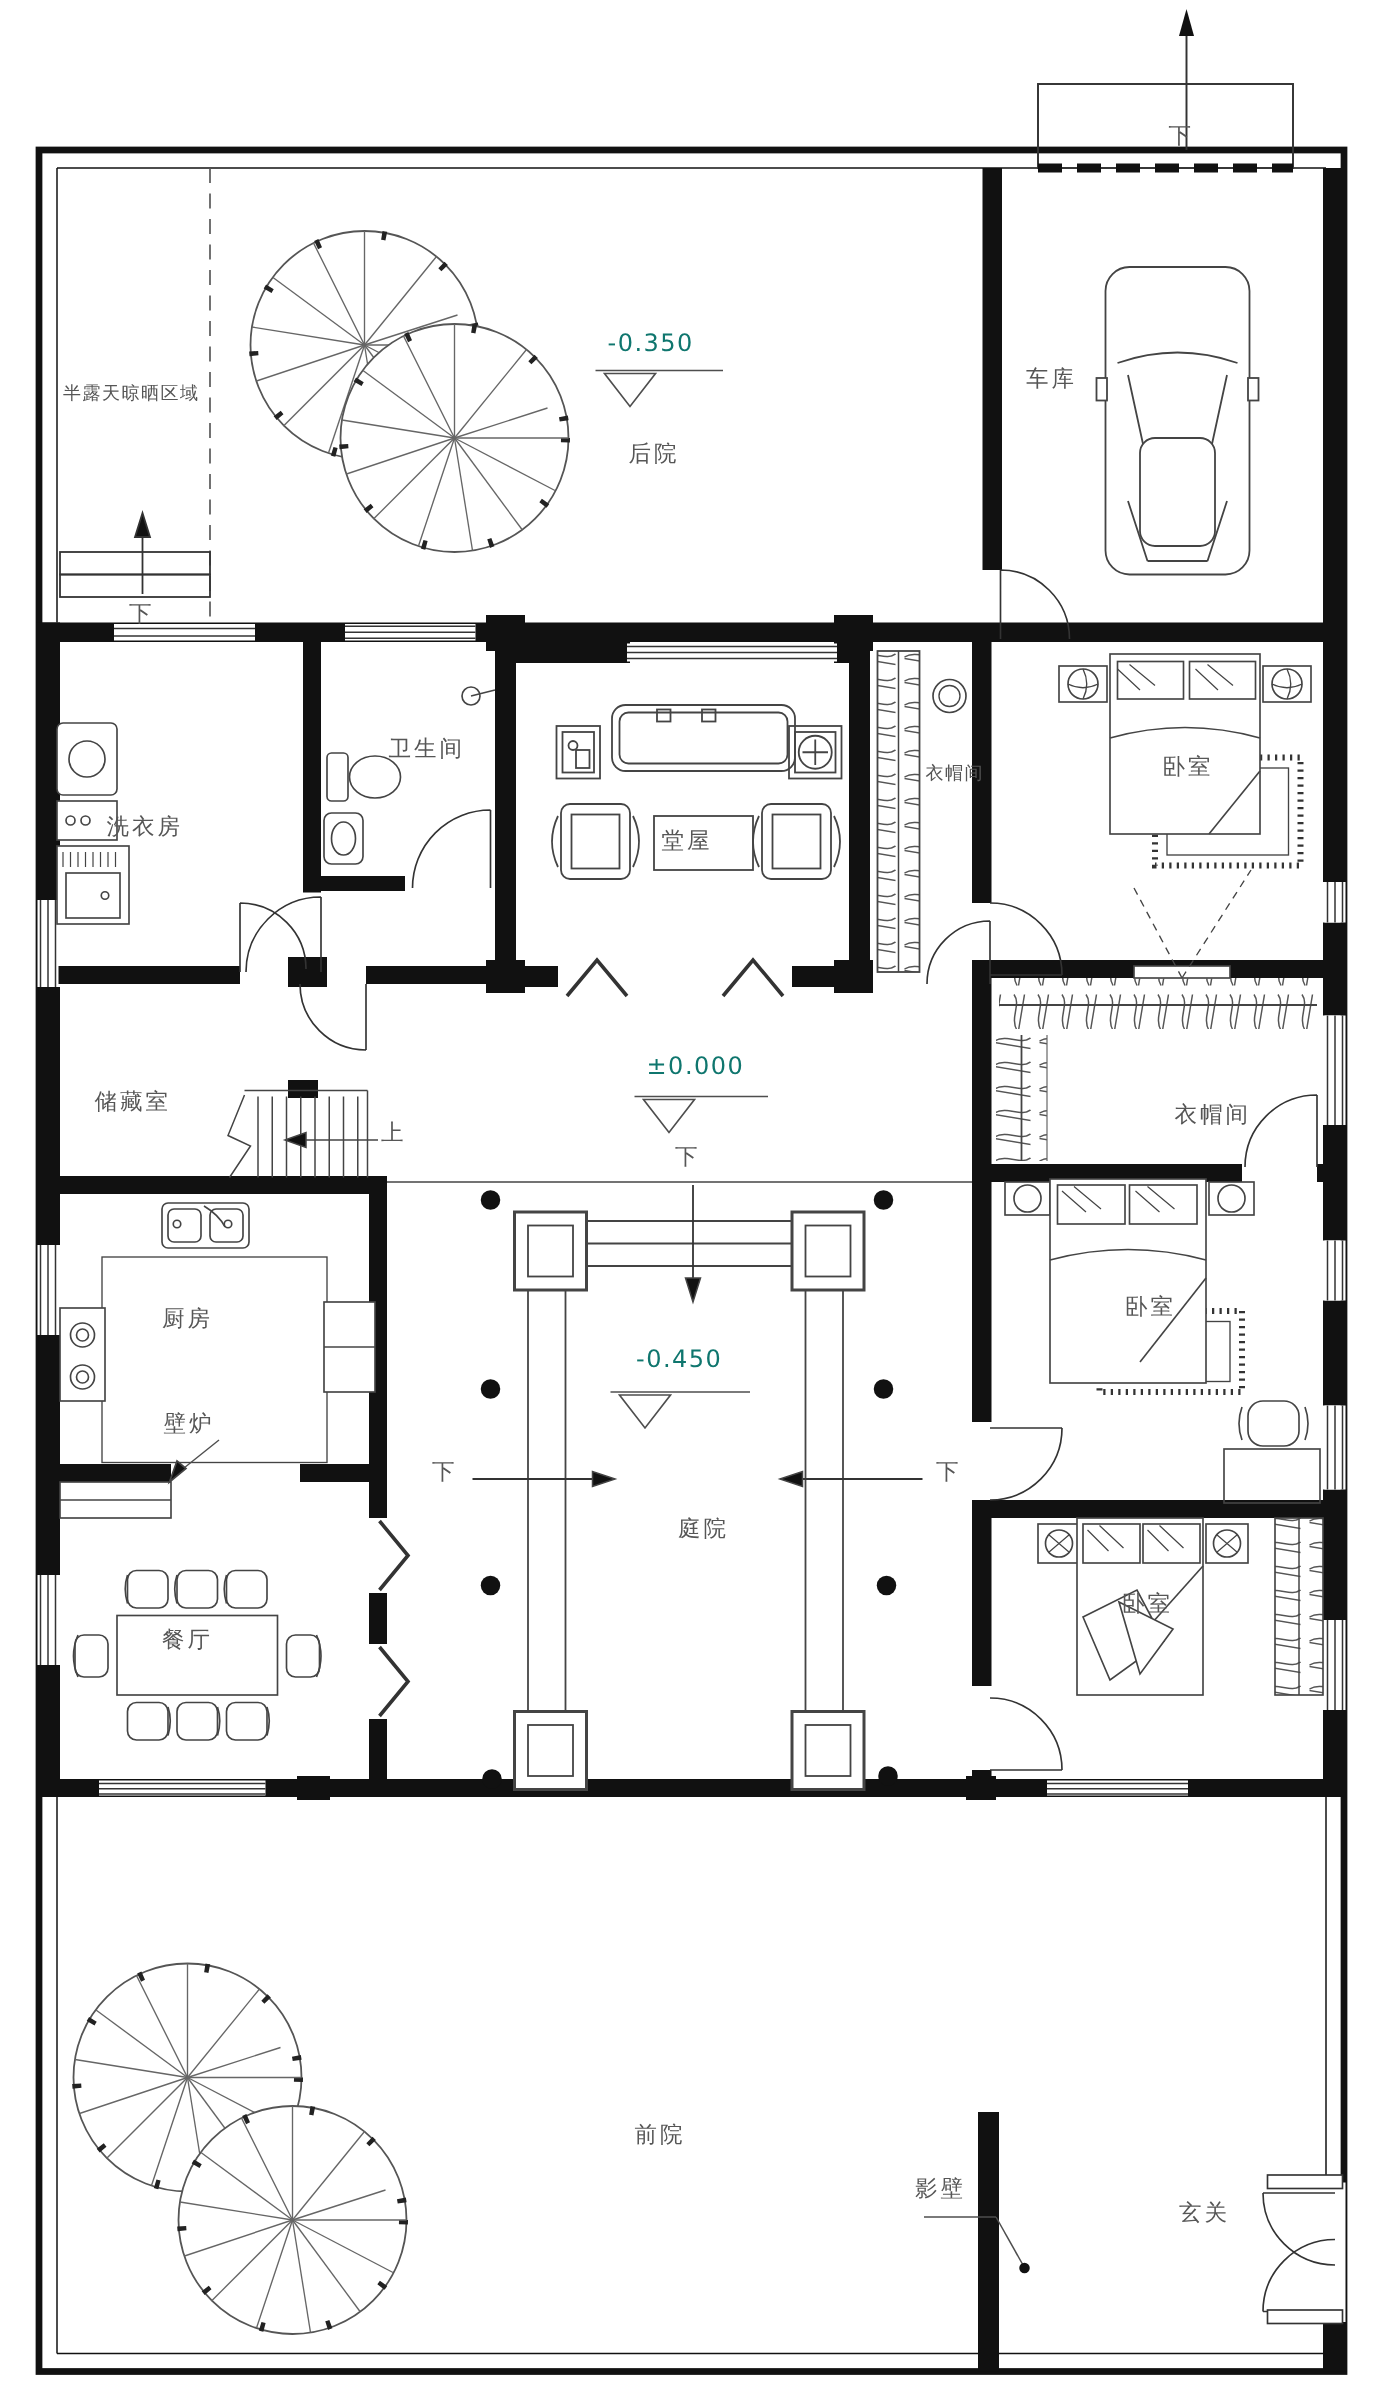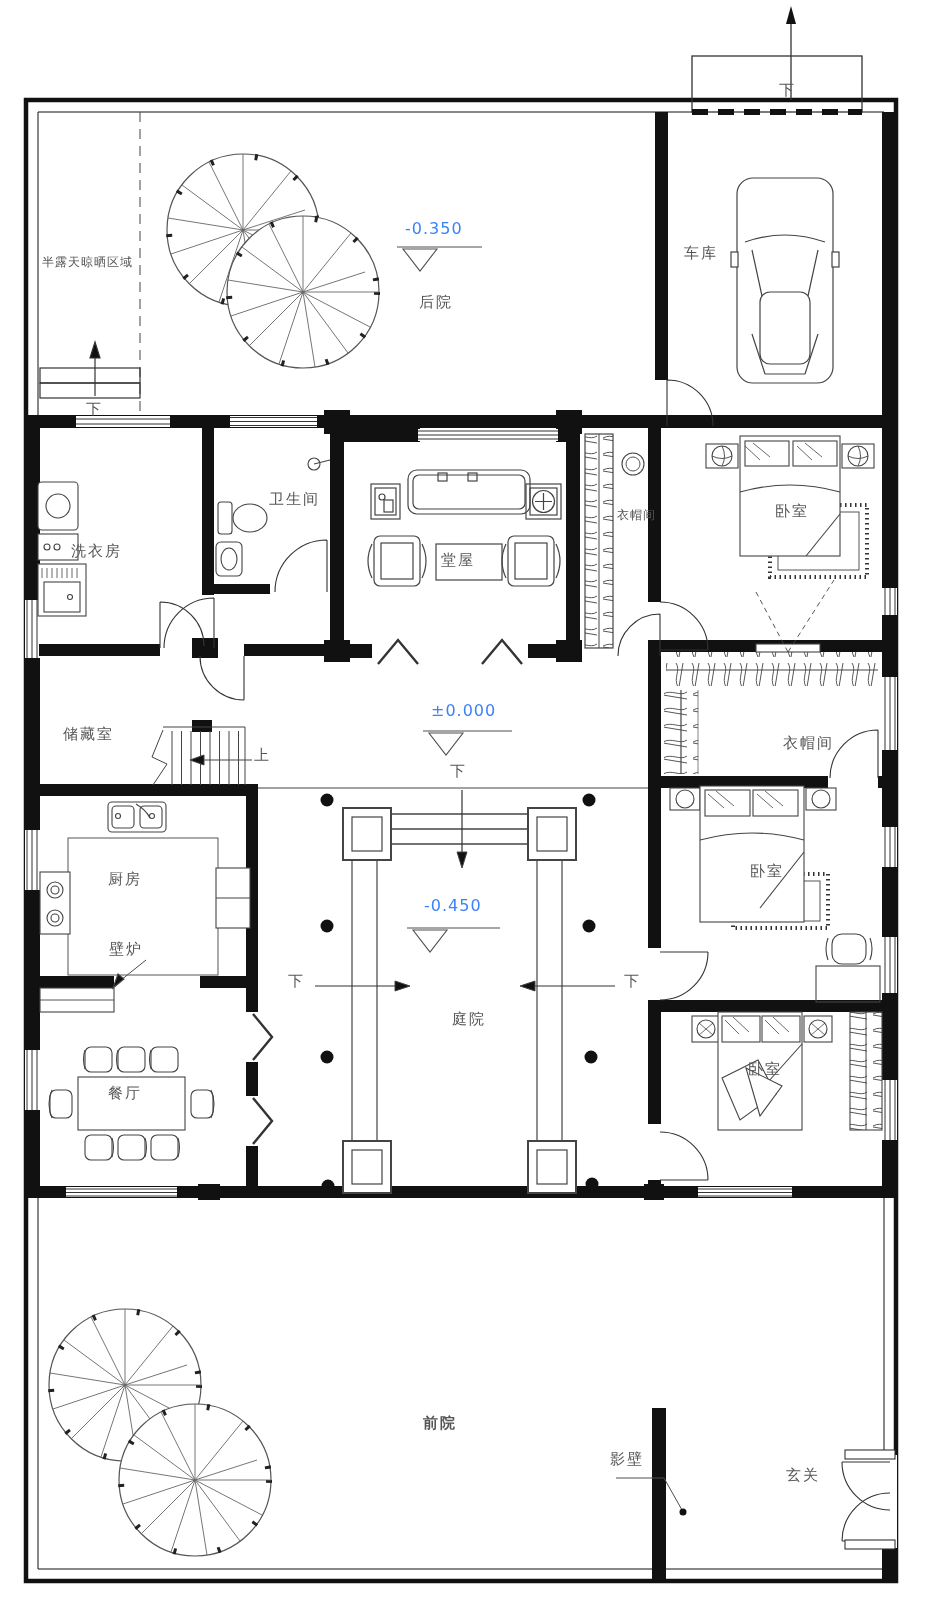--- a/index.html
+++ b/index.html
@@ -2,21 +2,21 @@
 <html><head>
 <meta charset="utf-8">
 <style>
   html,body{margin:0;padding:0;background:#fff;}
   .plan{position:relative;width:927px;height:1600px;background:#fff;overflow:hidden;
         font-family:"DejaVu Sans","Liberation Sans",sans-serif;}
   .plan svg{position:absolute;left:0;top:0;}
   .lbl{position:absolute;color:#565656;font-size:15px;letter-spacing:2px;white-space:nowrap;
        line-height:1;user-select:none;}
   .lbl.sm{font-size:12px;letter-spacing:1px;}
-  .lbl.el{font-size:16px;letter-spacing:1px;color:#3b82f6;}
+  .lbl.el{font-size:16px;letter-spacing:1px;color:#0f766e;}
   .lbl.mk{font-size:15px;letter-spacing:0;}
 </style>
 </head>
 <body>
 
 <div class="plan">
 
 <svg width="927" height="1600" viewBox="0 0 927 1600">
   <defs>
     <g id="tree">
@@ -482,35 +482,35 @@
   </g>
 </svg>
 
 <div class="lbl sm" style="left:42px;top:256px;">半露天晾晒区域</div>
 <div class="lbl" style="left:419px;top:283px;margin-top:12px;">后院</div>
 <div class="lbl el" style="left:405px;top:221px;">-0.350</div>
 <div class="lbl" style="left:684px;top:246px;font-family:Liberation Serif, serif;">车库</div>
 <div class="lbl mk" style="left:779px;top:83px;">下</div>
 <div class="lbl mk" style="left:86px;top:402px;">下</div>
 <div class="lbl" style="left:71px;top:544px;">洗衣房</div>
-<div class="lbl" style="left:269px;top:492px;">卫生间</div>
+<div class="lbl" style="left:259px;top:492px;">卫生间</div>
 <div class="lbl" style="left:441px;top:553px;">堂屋</div>
 <div class="lbl sm" style="left:617px;top:509px;">衣帽间</div>
 <div class="lbl" style="left:775px;top:504px;">卧室</div>
 <div class="lbl" style="left:63px;top:711px;margin-top:16px;">储藏室</div>
 <div class="lbl mk" style="left:254px;top:748px;">上</div>
 <div class="lbl el" style="left:431px;top:703px;">±0.000</div>
 <div class="lbl mk" style="left:450px;top:764px;">下</div>
 <div class="lbl" style="left:108px;top:872px;">厨房</div>
 <div class="lbl" style="left:109px;top:942px;">壁炉</div>
 <div class="lbl el" style="left:424px;top:898px;">-0.450</div>
 <div class="lbl mk" style="left:288px;top:974px;">下</div>
 <div class="lbl mk" style="left:624px;top:974px;">下</div>
 <div class="lbl" style="left:452px;top:1012px;">庭院</div>
 <div class="lbl" style="left:108px;top:1086px;">餐厅</div>
 <div class="lbl" style="left:783px;top:736px;">衣帽间</div>
 <div class="lbl" style="left:750px;top:864px;">卧室</div>
 <div class="lbl" style="left:748px;top:1062px;">卧室</div>
-<div class="lbl" style="left:423px;top:1416px;font-weight:bold;">前院</div>
+<div class="lbl" style="left:423px;top:1416px;">前院</div>
 <div class="lbl" style="left:610px;top:1452px;">影壁</div>
 <div class="lbl" style="left:786px;top:1468px;">玄关</div>
 
 </div>
 
 </body></html>

